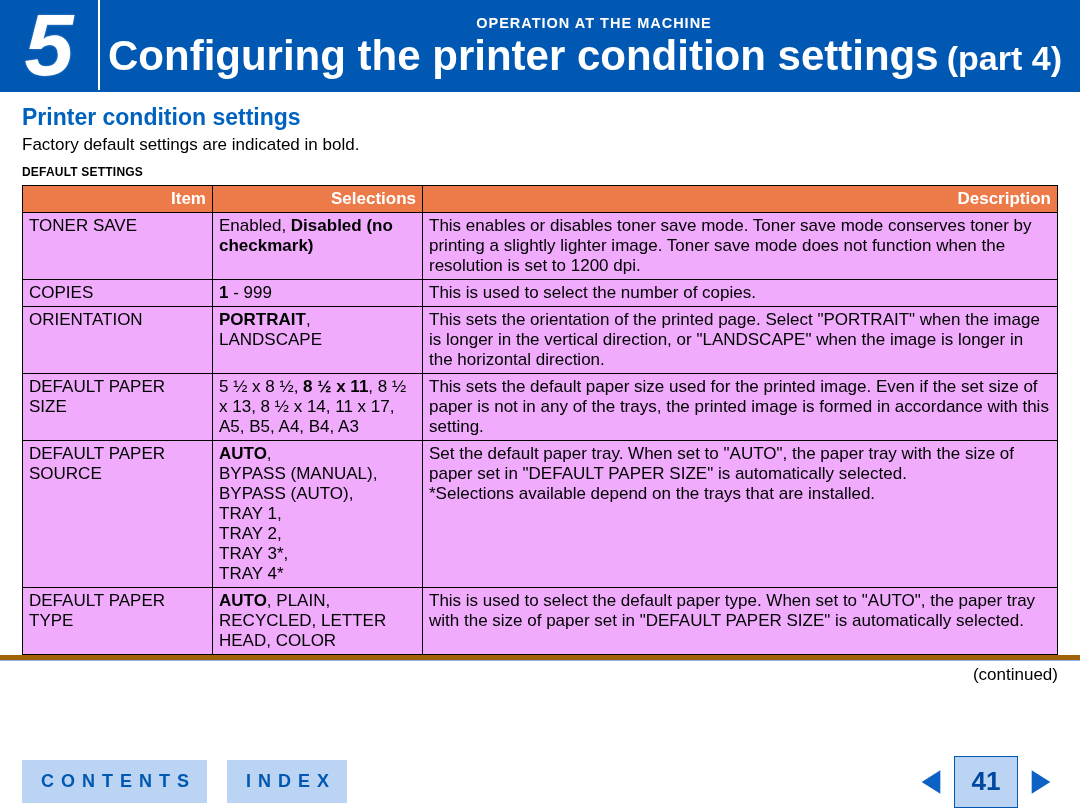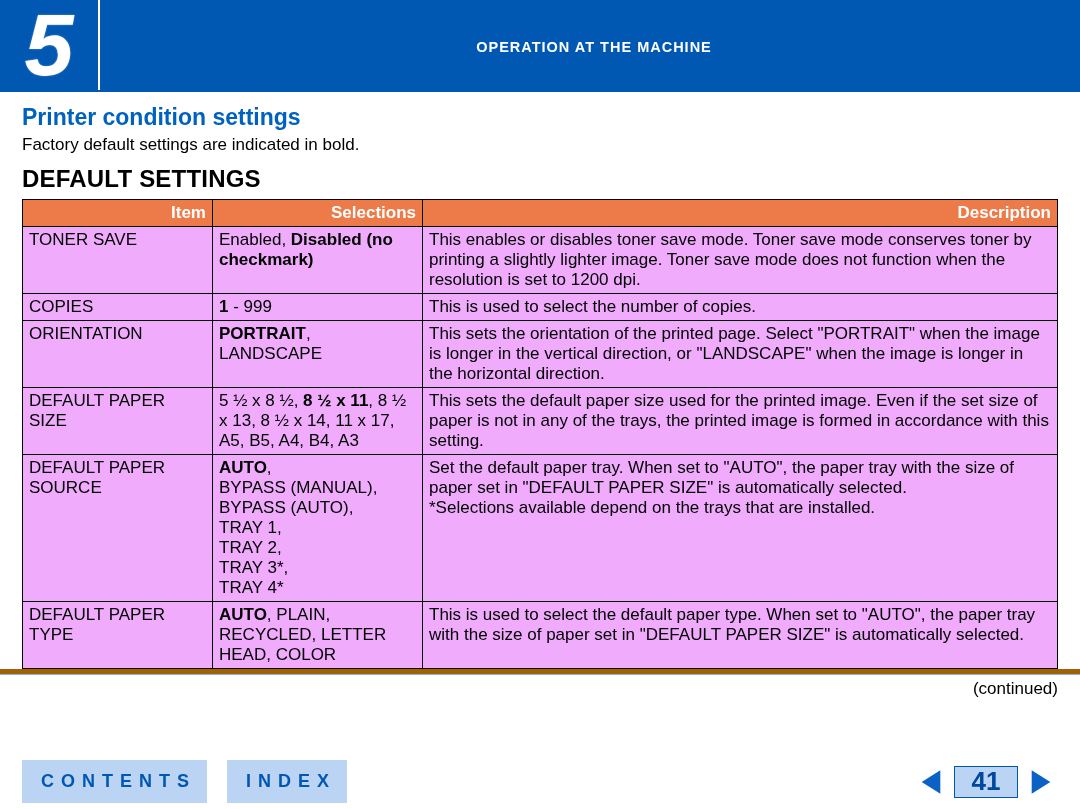--- a/index.html
+++ b/index.html
@@ -69,21 +69,21 @@
     color: #0062bf;
     font-size: 23px;
     font-weight: bold;
     margin-bottom: 4px;
   }
   .intro-para {
     font-size: 17px;
     margin-bottom: 10px;
   }
   .subsection {
-    font-size: 24px;
+    font-size: 12px;
     font-weight: bold;
     margin-bottom: 6px;
     letter-spacing: 0.2px;
   }
   table.settings {
     width: 100%;
     border-collapse: collapse;
     font-size: 17px;
   }
   table.settings th {
@@ -136,21 +136,21 @@
     width: 34px;
     height: 34px;
     cursor: pointer;
     display: inline-flex;
     align-items: center;
     justify-content: center;
   }
   .arrow-svg { width: 28px; height: 28px; }
   .page-num-box {
     width: 64px;
-    height: 32px;
+    height: 52px;
     background: #bcd4f3;
     border: 1px solid #0058b2;
     color: #0047a0;
     font-size: 26px;
     font-weight: bold;
     display: flex;
     align-items: center;
     justify-content: center;
     margin: 0 6px;
   }
@@ -159,20 +159,24 @@
     padding-bottom: 0;
   }
 </style>
 </head>
 <body>
 
 <div class="header-band">
   <div class="chapter-num-box">5</div>
   <div class="header-right">
     <div class="eyebrow">OPERATION AT THE MACHINE</div>
+    <div class="title-row">
+      <div class="page-title">Configuring the printer condition settings</div>
+      <div class="part-label">(part 4)</div>
+    </div>
   </div>
 </div>
 
 <div class="content-outer">
 <div class="content-wrap">
   <div class="section-heading">Printer condition settings</div>
   <p class="intro-para">Factory default settings are indicated in bold.</p>
   <div class="subsection">DEFAULT SETTINGS</div>
 
   <table class="settings">

